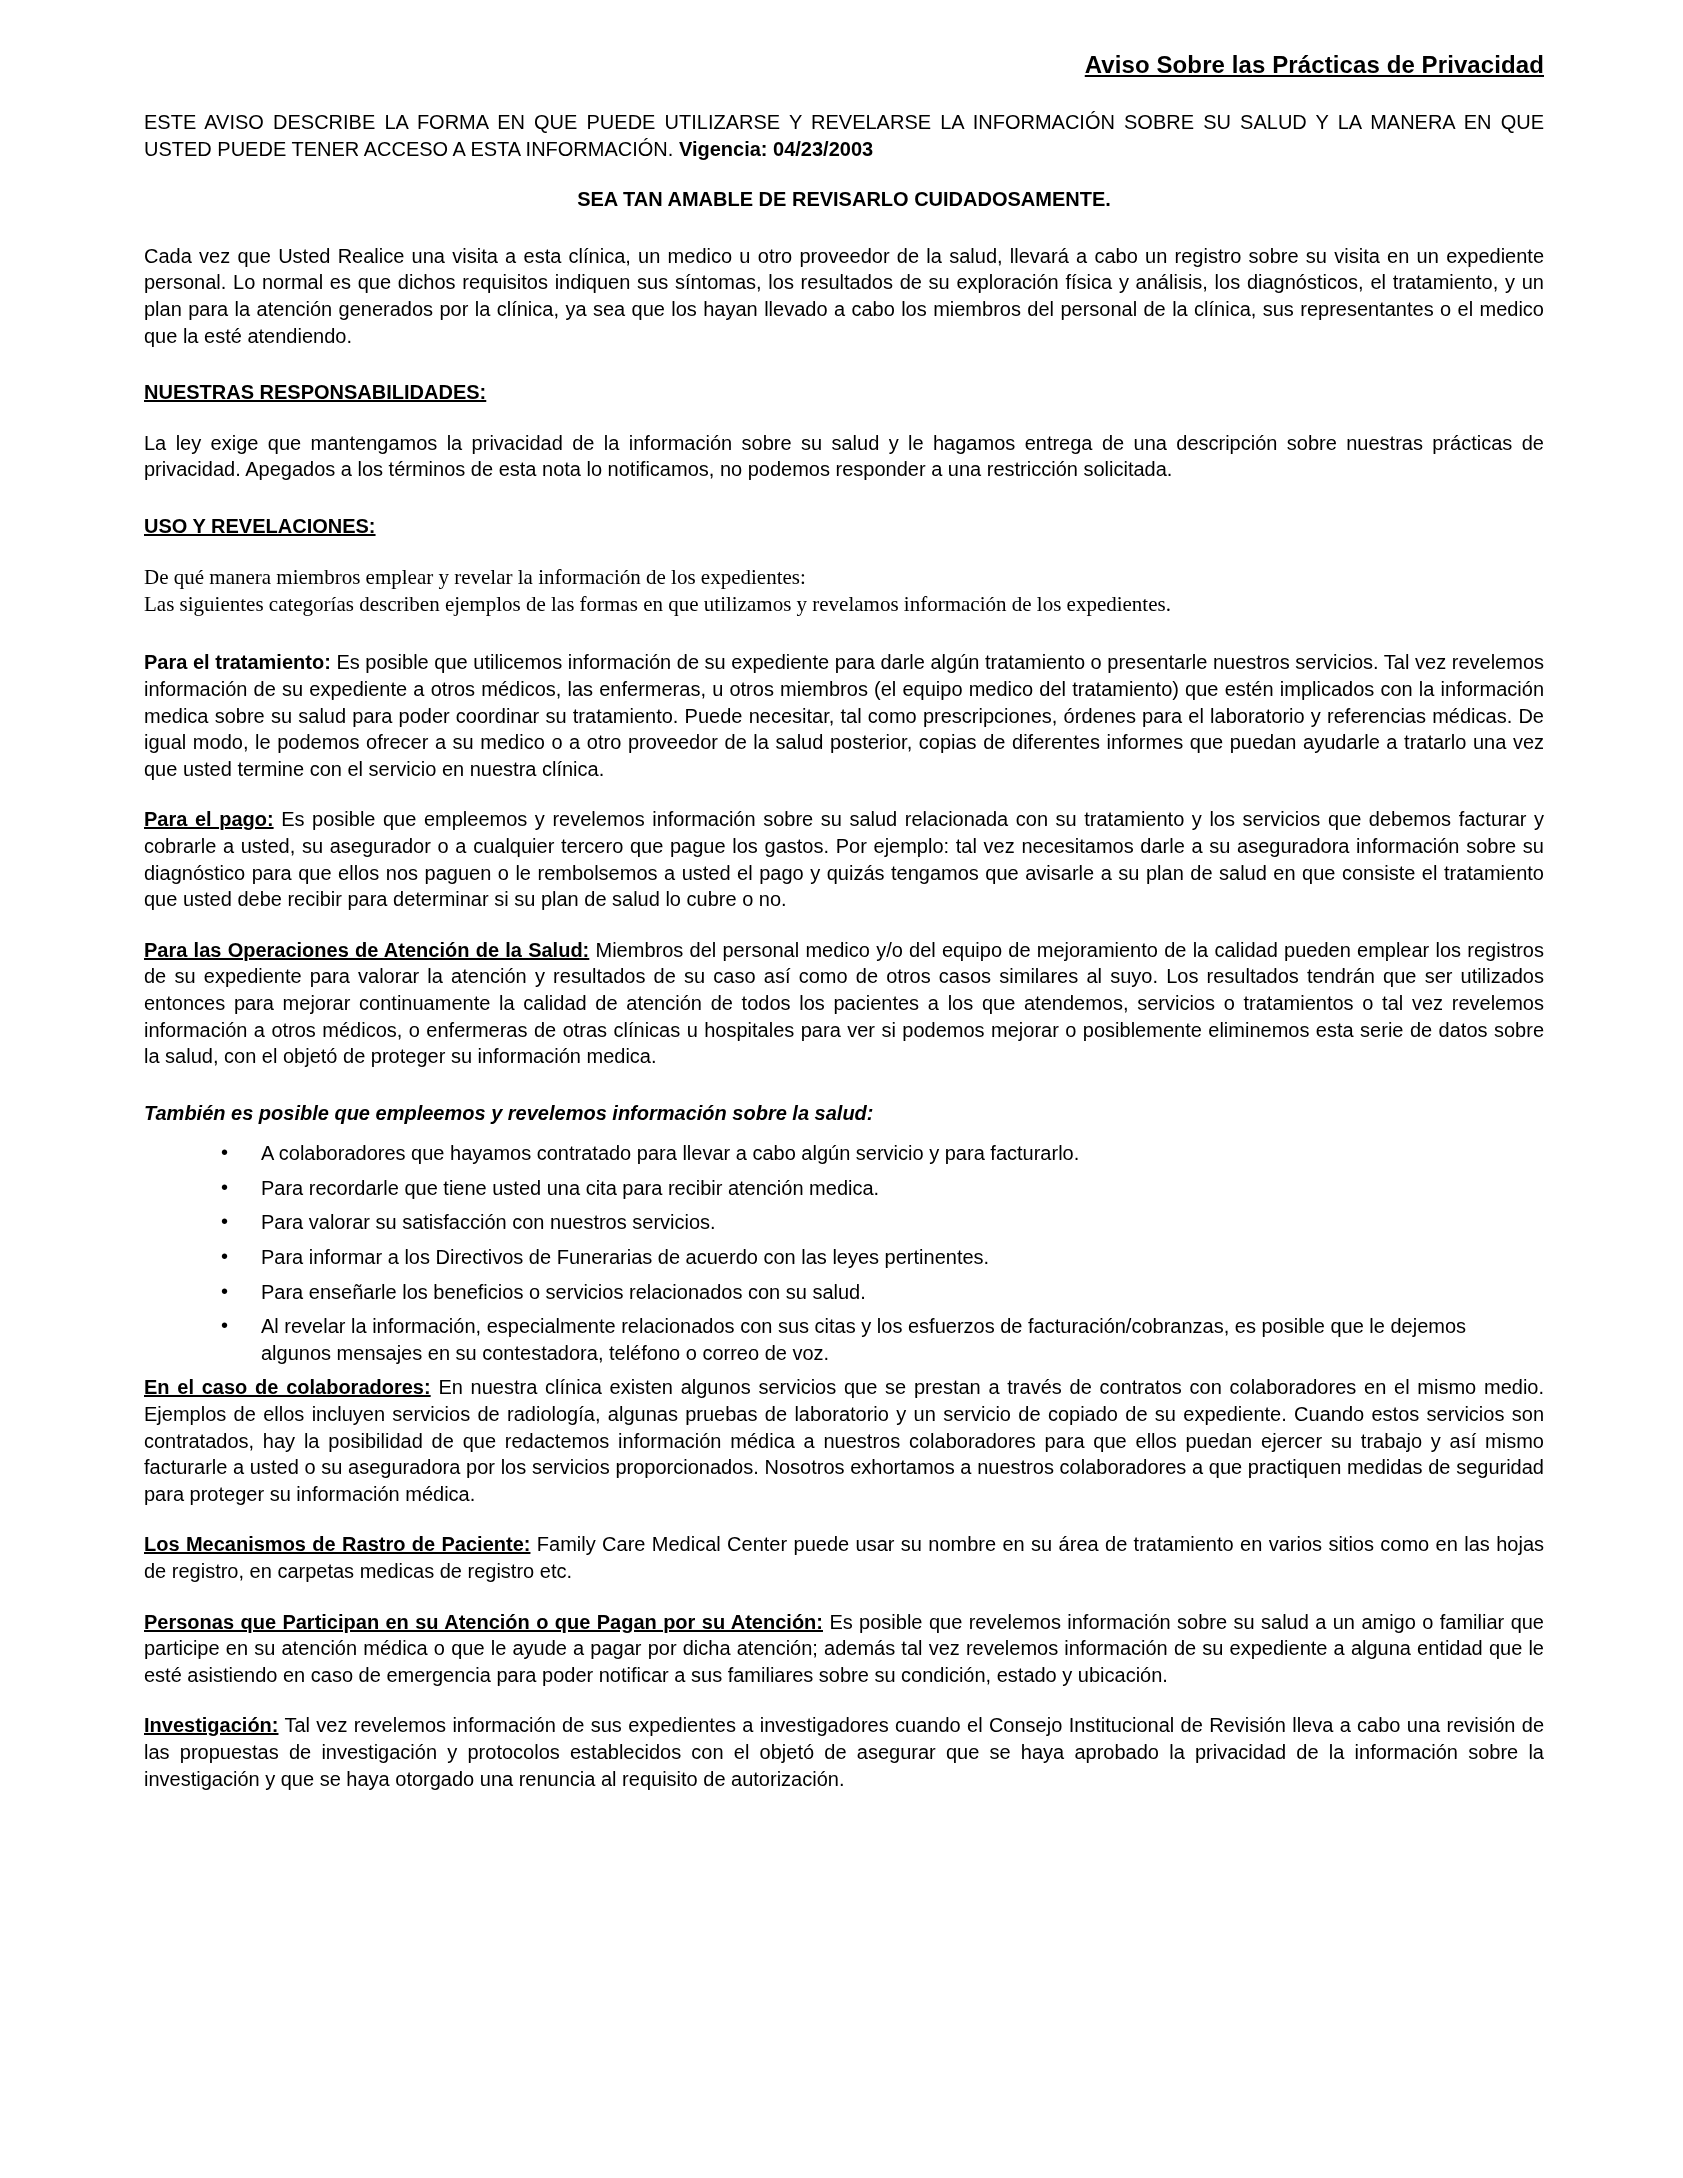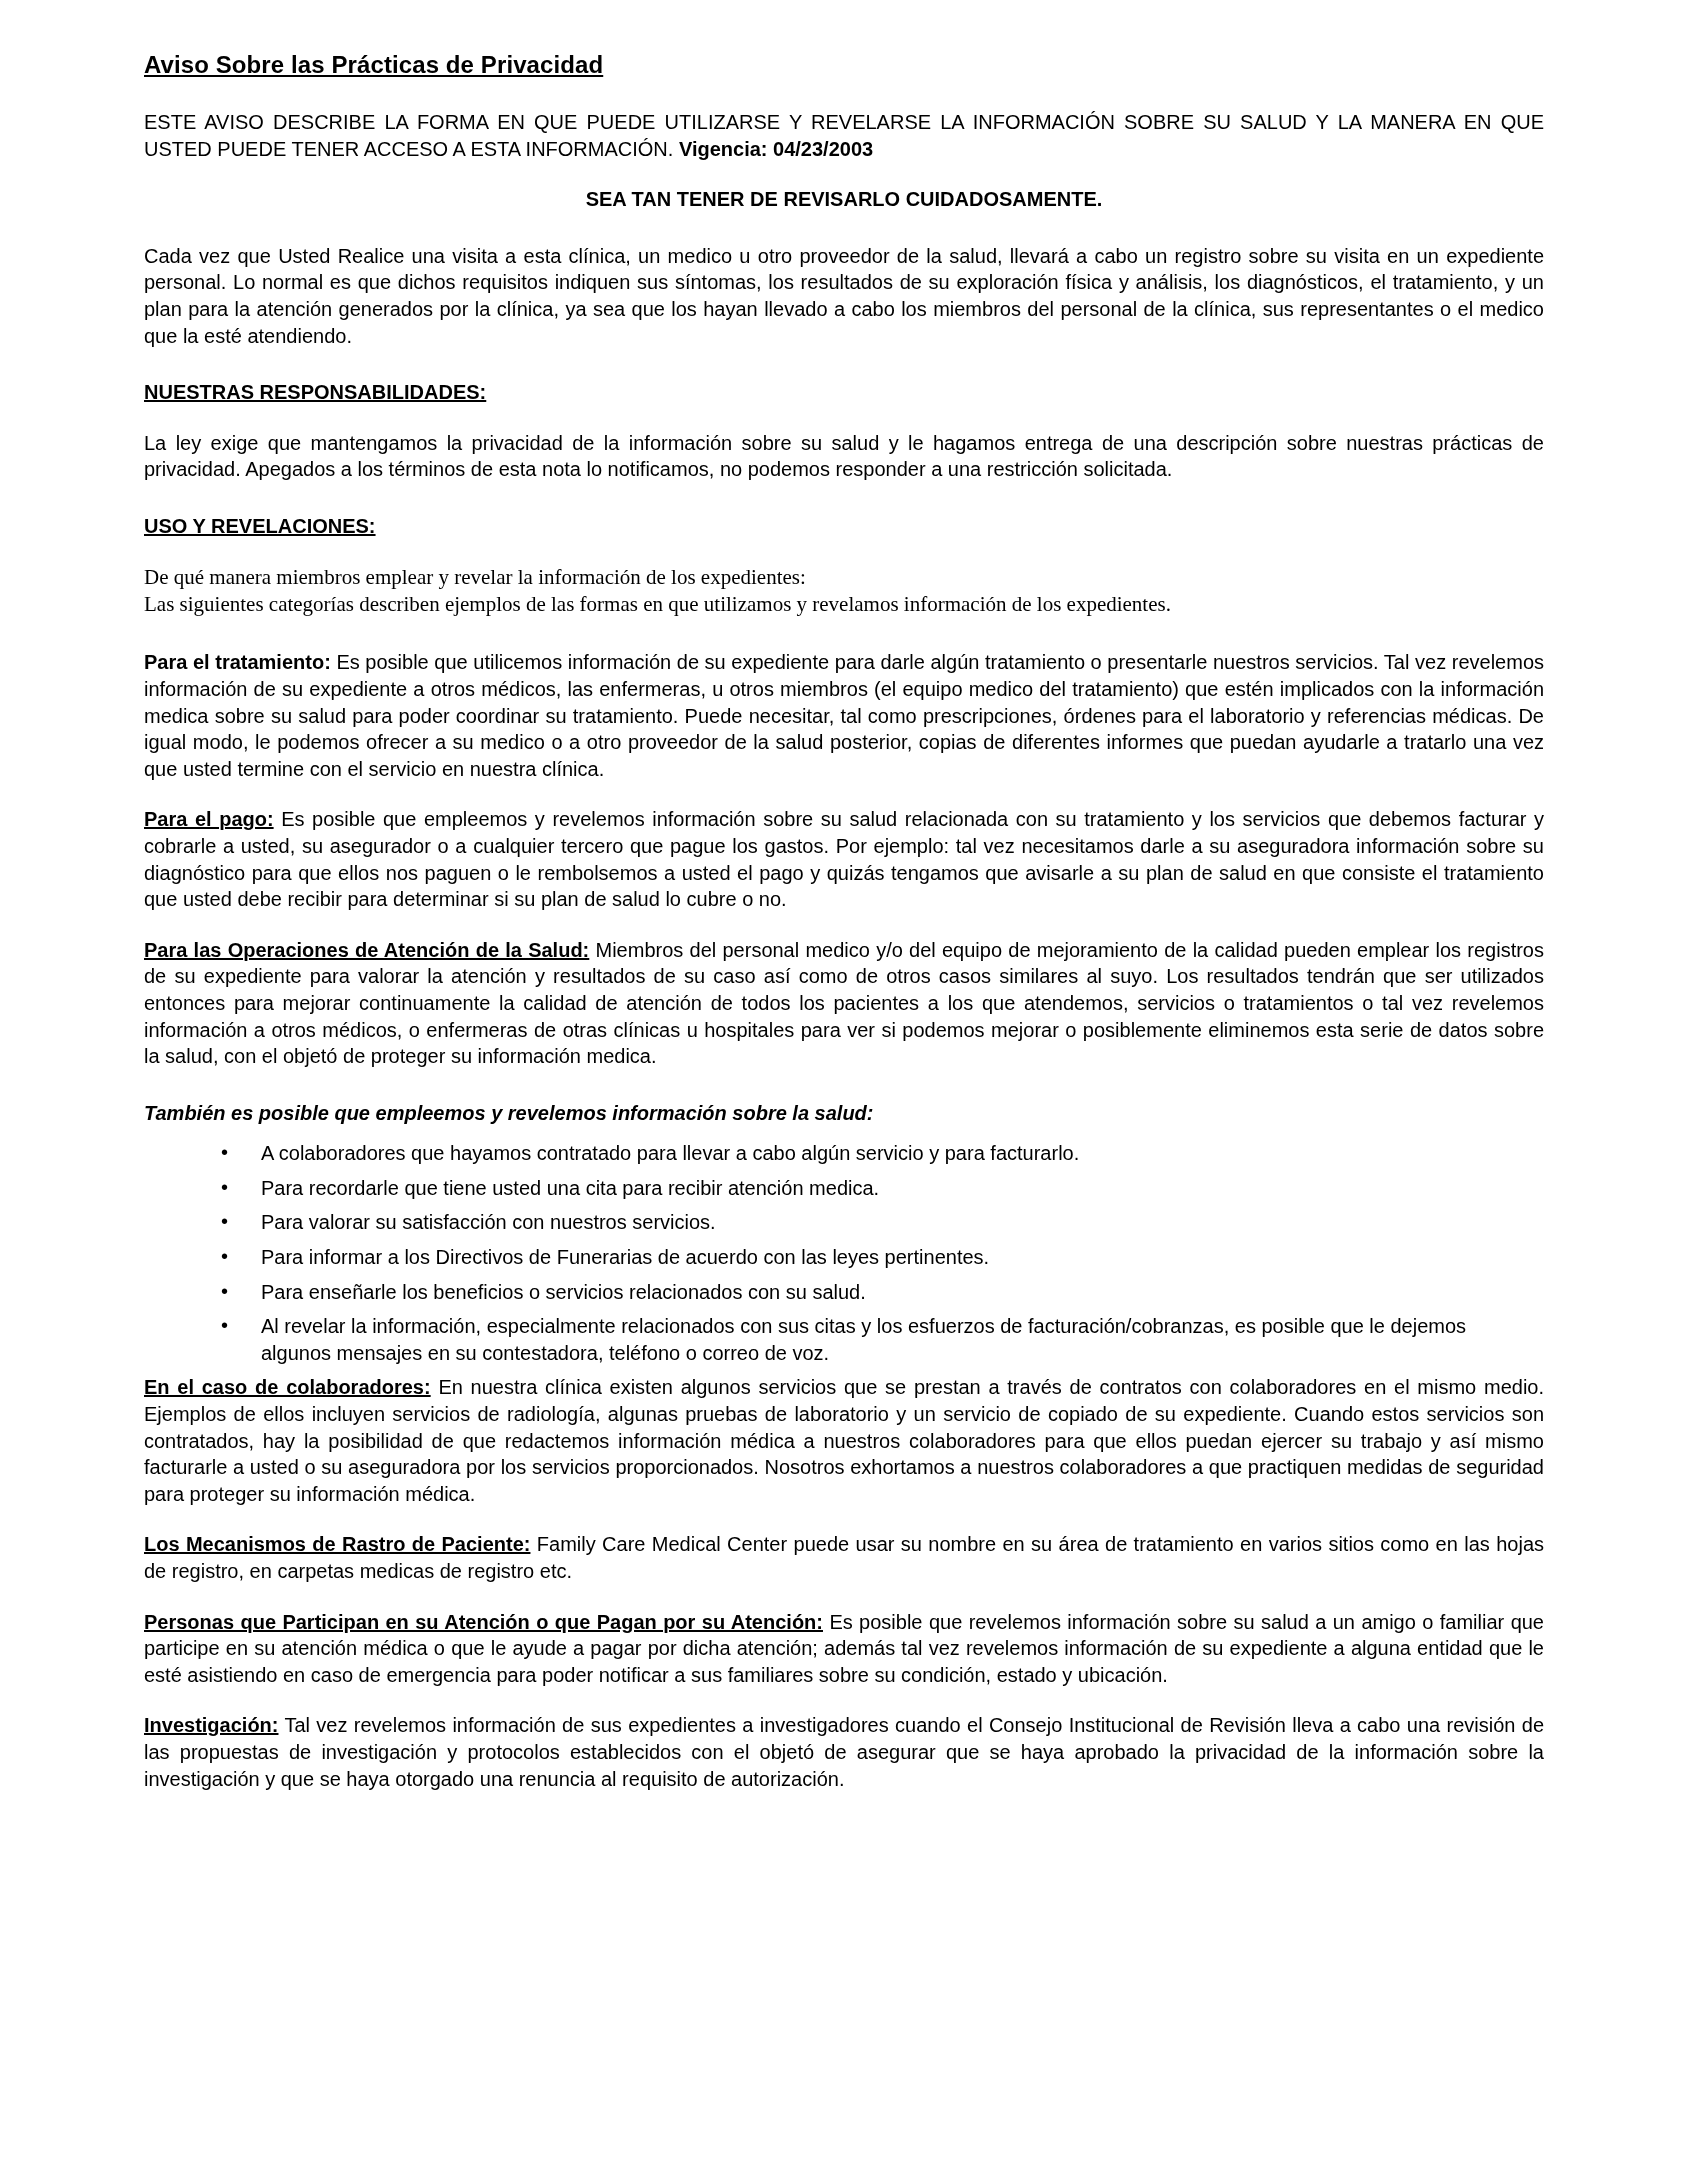--- a/index.html
+++ b/index.html
@@ -14,21 +14,21 @@
     color: #000000;
   }
   .page {
     width: 1683px;
     min-height: 2178px;
     box-sizing: border-box;
     padding: 51px 139px 40px 144px;
     background: #ffffff;
   }
   .doc-title {
-    text-align: left;
+    text-align: right;
     font-size: 24px;
     font-weight: bold;
     text-decoration: underline;
     margin: 0 0 30px 0;
     letter-spacing: 0.1px;
   }
   p {
     margin: 0;
     font-size: 20px;
     line-height: 1.33;
@@ -100,21 +100,21 @@
 <body>
 
 <div class="page">
 
   <h1 class="doc-title">Aviso Sobre las Prácticas de Privacidad</h1>
 
   <p class="intro-caps"><span>ESTE AVISO DESCRIBE LA FORMA EN QUE PUEDE UTILIZARSE Y REVELARSE LA INFORMACIÓN SOBRE SU SALUD Y LA MANERA EN QUE USTED PUEDE TENER ACCESO A ESTA INFORMACIÓN.</span> <span class="bold">Vigencia: 04/23/2003</span></p>
 
   <div class="spacer-md"></div>
 
-  <p class="center-bold">SEA TAN TENER DE REVISARLO CUIDADOSAMENTE.</p>
+  <p class="center-bold">SEA TAN AMABLE DE REVISARLO CUIDADOSAMENTE.</p>
 
   <div class="spacer-lg"></div>
 
   <p>Cada vez que Usted Realice una visita a esta clínica, un medico u otro proveedor de la salud, llevará a cabo un registro sobre su visita en un expediente personal. Lo normal es que dichos requisitos indiquen sus síntomas, los resultados de su exploración física y análisis, los diagnósticos, el tratamiento, y un plan para la atención generados por la clínica, ya sea que los hayan llevado a cabo los miembros del personal de la clínica, sus representantes o el medico que la esté atendiendo.</p>
 
   <div class="spacer-lg"></div>
 
   <p class="section-head">NUESTRAS RESPONSABILIDADES:</p>
 
   <div class="spacer-md"></div>

